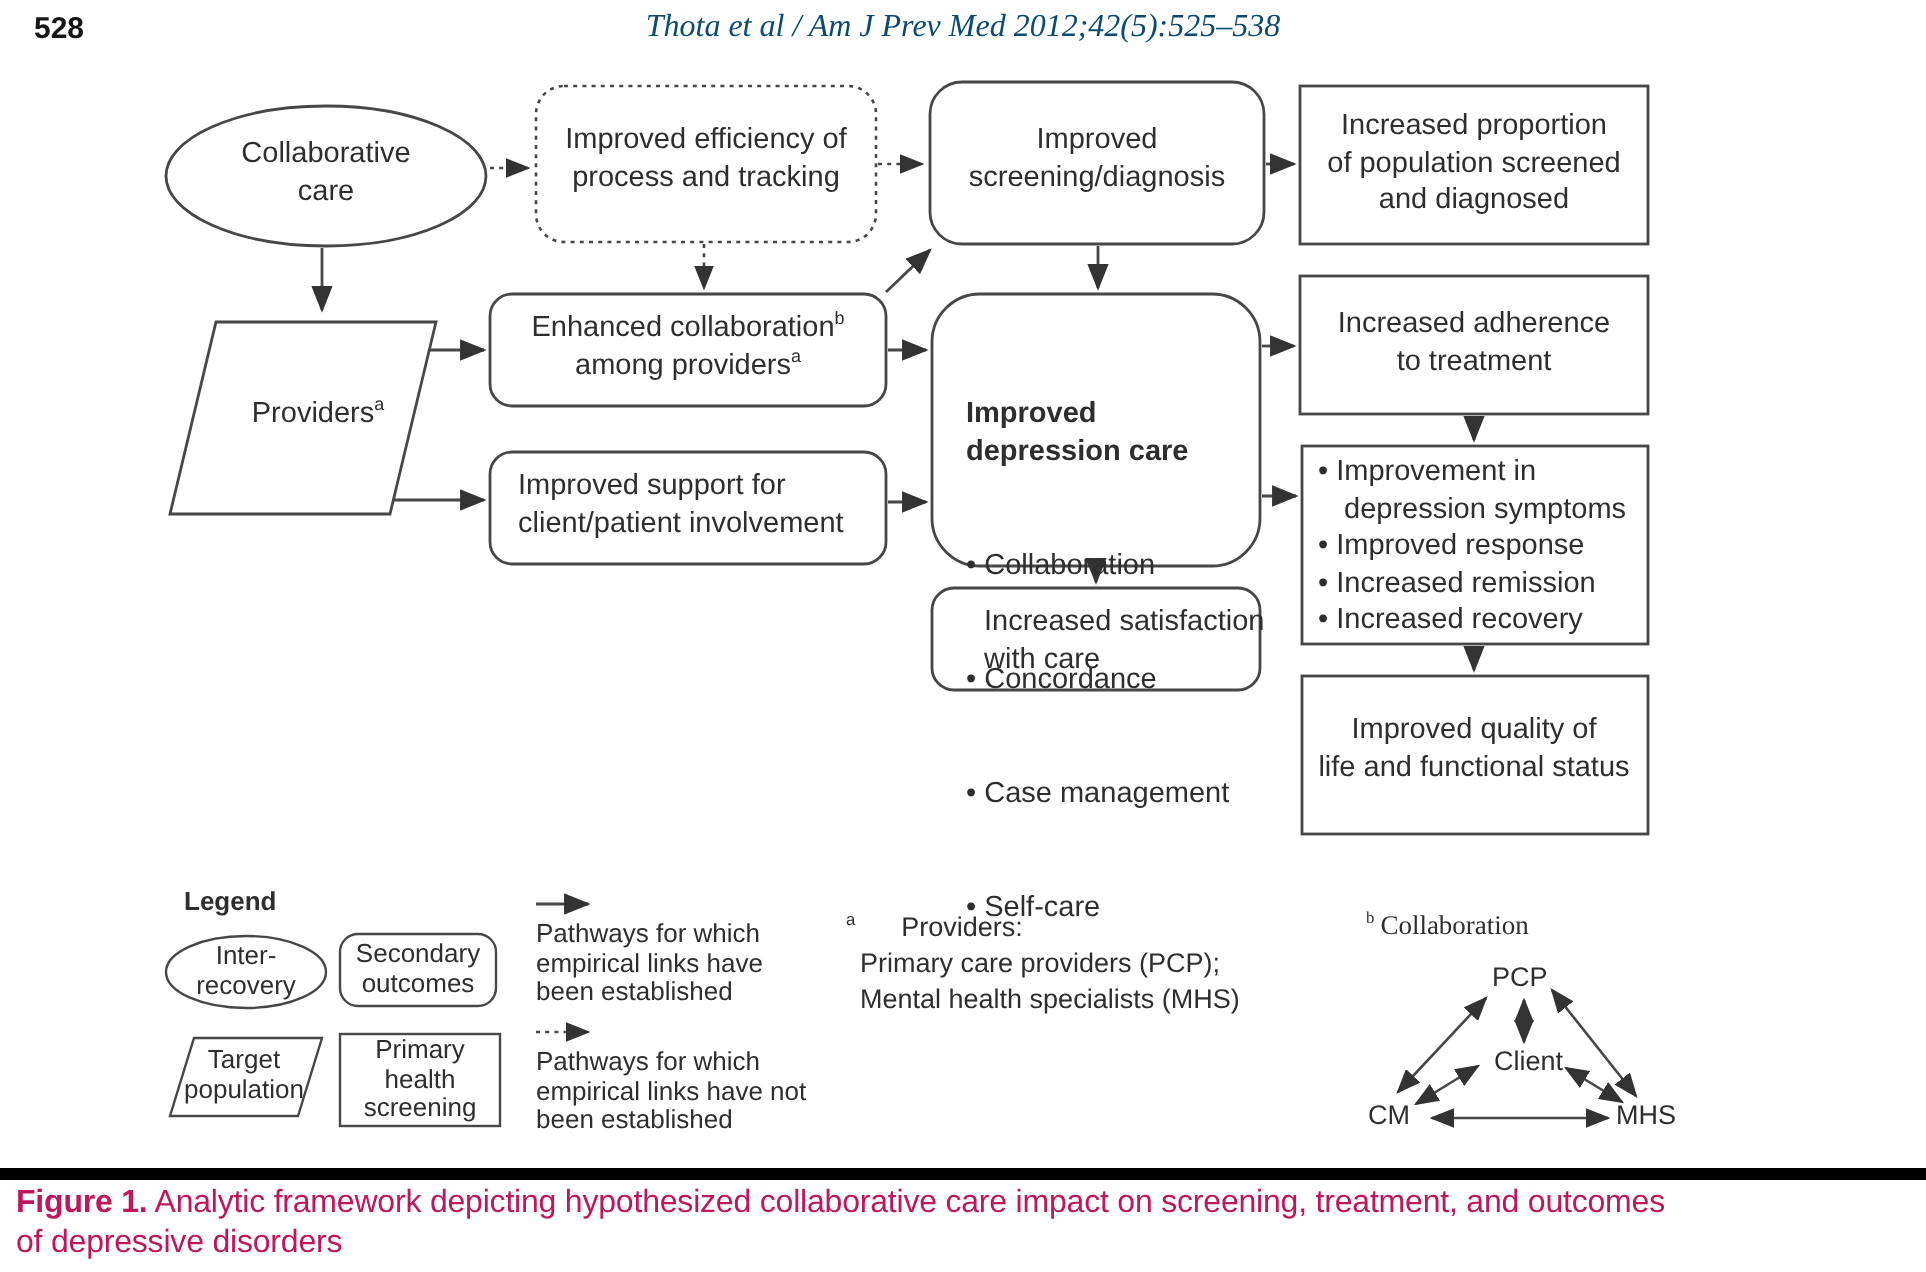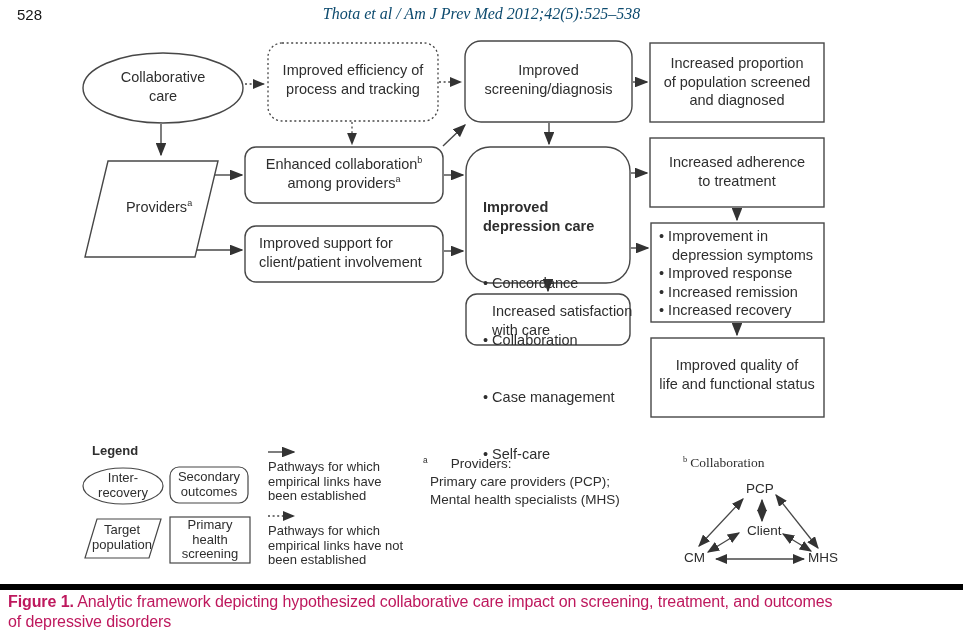--- a/index.html
+++ b/index.html
@@ -3,21 +3,21 @@
 <meta charset="utf-8">
 <style>
   html,body{margin:0;padding:0;background:#e9e9e9;}
   #page{position:relative;width:963px;height:636px;background:#ffffff;overflow:hidden;
         font-family:"Liberation Sans",sans-serif;color:#2e2e2e;}
   svg{position:absolute;left:0;top:0;}
   .lbl{position:absolute;white-space:pre;font-size:14.5px;line-height:1.28;color:#2e2e2e;}
   .ctr{text-align:center;}
   .bold{font-weight:bold;}
   sup{font-size:0.62em;vertical-align:super;line-height:0;}
-  .pagenum{position:absolute;left:17px;top:6px;font-size:15px;font-weight:normal;color:#161616;}
+  .pagenum{position:absolute;left:17px;top:6px;font-size:15px;font-weight:bold;color:#161616;}
   .citation{position:absolute;left:0;right:0;top:5px;text-align:center;
             font-family:"Liberation Serif",serif;font-style:italic;font-size:16px;color:#0c4a6e;}
   .bullet{padding-left:13px;text-indent:-13px;white-space:nowrap;}
   .bullet.wrap{white-space:normal;}
   .fnote{position:absolute;font-size:13.5px;line-height:18px;color:#2e2e2e;}
   .fnote .ind{margin-left:7px;white-space:pre;}
   .small{font-size:13px;line-height:14.5px;}
   .node{position:absolute;font-size:13.5px;color:#2e2e2e;}
   .capbar{position:absolute;left:0;top:584px;width:963px;height:6px;background:#000;}
   .capline{position:absolute;left:8px;white-space:nowrap;font-size:16px;letter-spacing:-0.1px;color:#be185d;}
@@ -102,22 +102,22 @@
   <div class="lbl ctr" style="left:103px;top:198px;width:112px;"><span>Providers</span><sup>a</sup></div>
 
   <div class="lbl ctr" style="left:245px;top:155px;width:198px;white-space:normal;"><span>Enhanced collaboration</span><sup>b</sup><br><span>among providers</span><sup>a</sup></div>
 
   <div class="lbl" style="left:259px;top:234px;">Improved support for
 client/patient involvement</div>
 
   <div class="lbl" style="left:483px;top:160px;width:145px;line-height:19px;">
     <div class="bold" style="white-space:pre;">Improved
 depression care</div>
+    <div class="bullet">• Collaboration</div>
     <div class="bullet">• Concordance</div>
-    <div class="bullet">• Collaboration</div>
     <div class="bullet">• Case management</div>
     <div class="bullet">• Self-care</div>
   </div>
 
   <div class="lbl ctr" style="left:650px;top:153px;width:174px;">Increased adherence
 to treatment</div>
 
   <div class="lbl" style="left:659px;top:227px;width:161px;line-height:18.5px;white-space:normal;">
     <div class="bullet wrap">• Improvement in depression symptoms</div>
     <div class="bullet">• Improved response</div>

